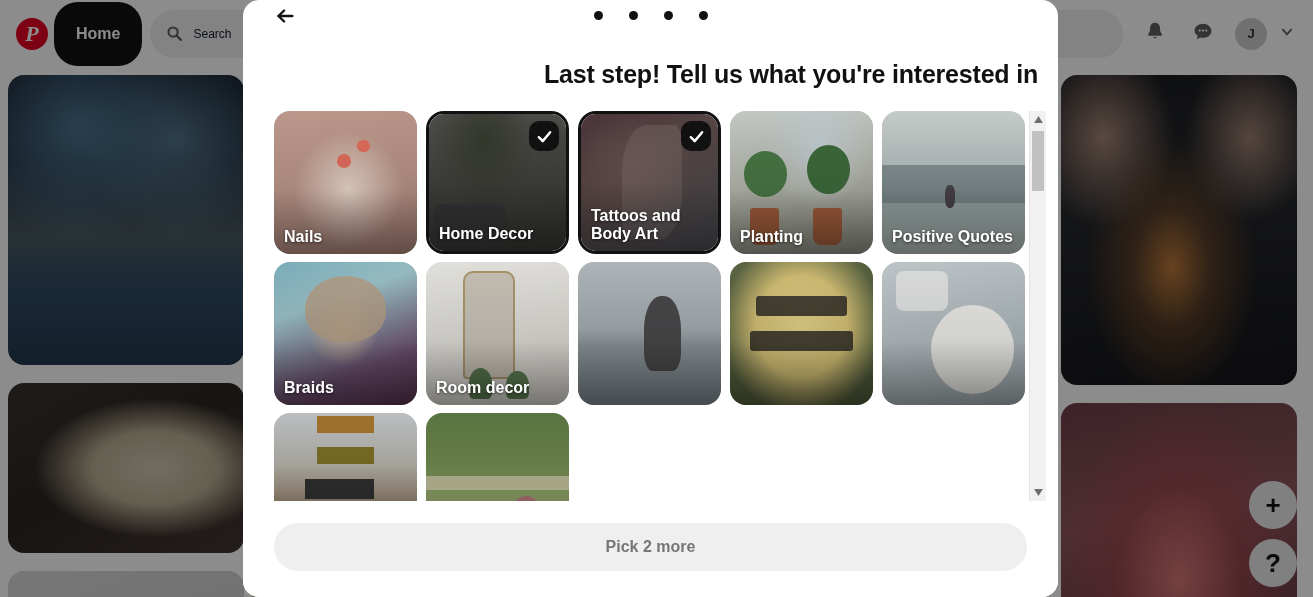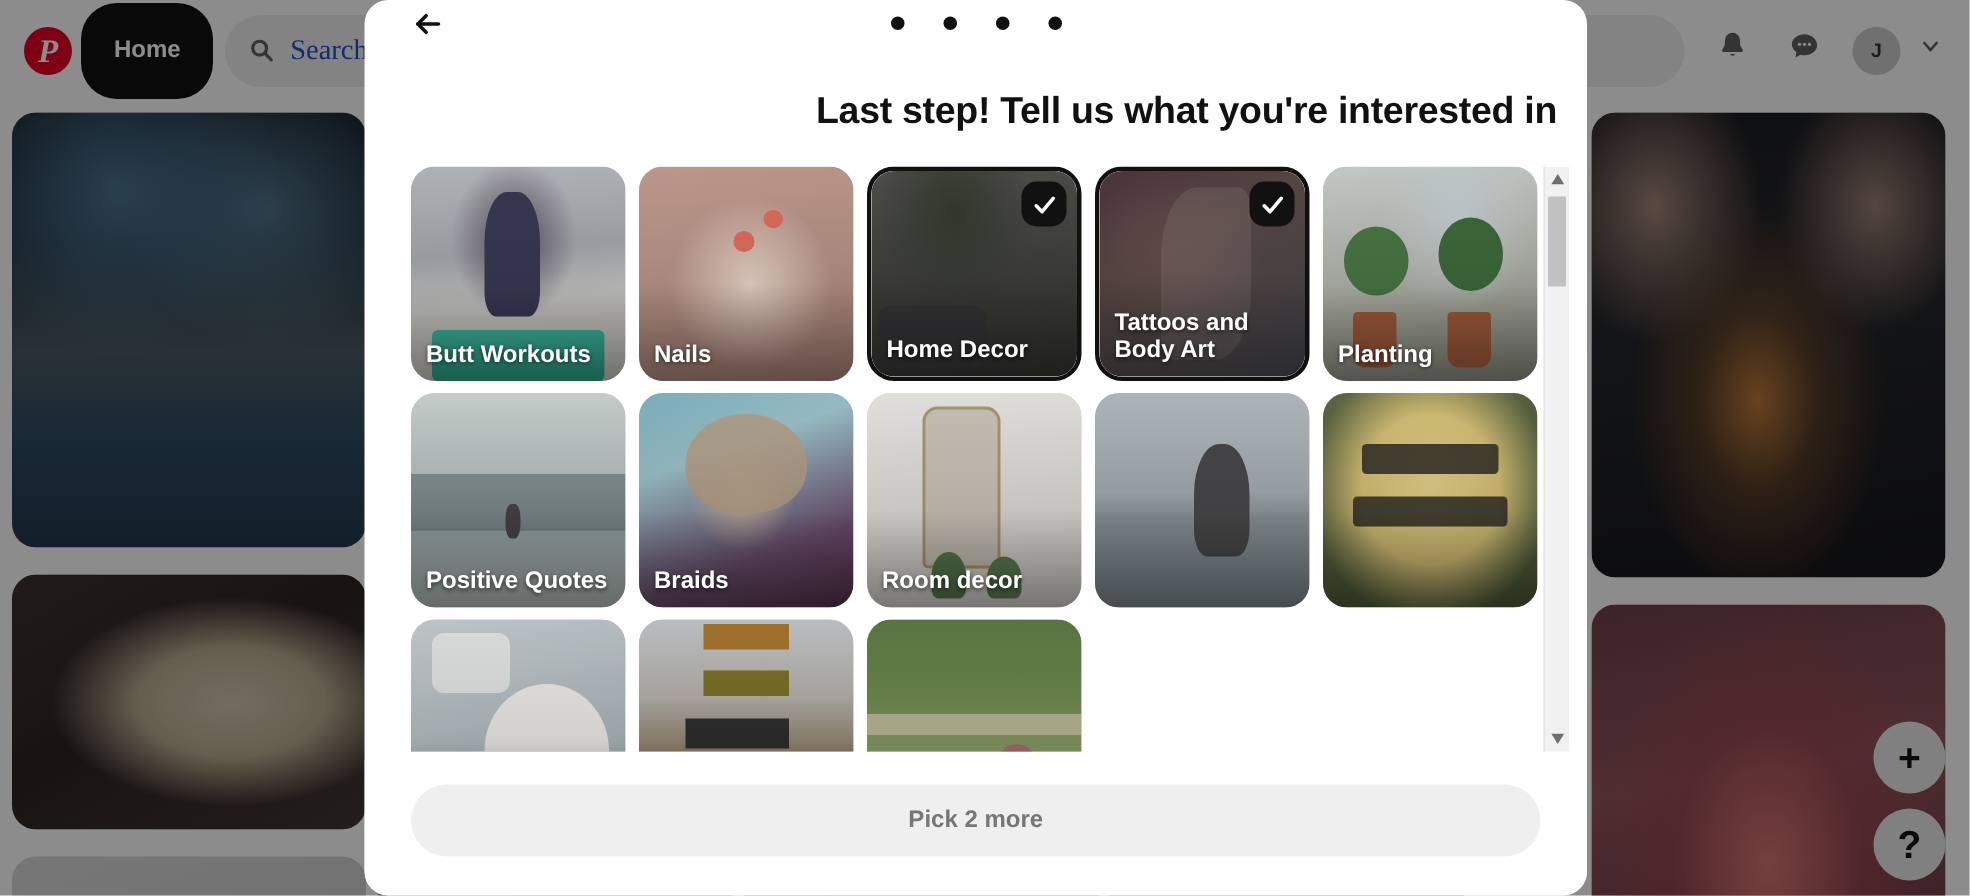--- a/index.html
+++ b/index.html
@@ -71,23 +71,22 @@
     cursor: text;
   }
   #search-bar .search-glyph {
     font-size: 17px;
     color: #5f5f5f;
     margin-right: 10px;
     display: flex;
     align-items: center;
   }
   #search-bar .search-placeholder {
-    font-size: 19px;
-    color: #1d4ed8;
-    font-family: Liberation Serif, serif;
+    font-size: 12px;
+    color: #0f172a;
   }
 
   .nav-icon-btn {
     width: 48px; height: 48px;
     border-radius: 50%;
     display: flex; align-items: center; justify-content: center;
     color: #5f5f5f;
     cursor: pointer;
     flex: 0 0 auto;
   }
@@ -491,30 +490,20 @@
       <span class="dot"></span>
     </div>
   </div>
 
   <div id="modal-title">Last step! Tell us what you're interested in</div>
 
   <div id="grid-wrap">
     <div id="grid-scroll">
       <div id="interest-grid">
 
-        <div class="interest-card">
-          <div class="card-media" style="background:
-            radial-gradient(ellipse at 48% 34%, #5a4f5e 0%, rgba(0,0,0,0) 40%),
-            linear-gradient(175deg,#b9bcc0 0%,#a9adb2 40%,#cfcfcb 62%,#cfcbc6 100%);">
-            <div style="position:absolute;left:10%;bottom:0;width:80%;height:24%;background:linear-gradient(180deg,#3fbfa6,#2fa98f);border-radius:4px;"></div>
-            <div style="position:absolute;left:34%;top:12%;width:26%;height:58%;background:#3b3a55;border-radius:40% 40% 20% 20%;"></div>
-          </div>
-          <div class="card-scrim"></div>
-          <div class="card-label">Butt Workouts</div>
-        </div>
 
         <div class="interest-card">
           <div class="card-media" style="background:
             radial-gradient(ellipse at 52% 55%, #f0ddd0 0%, rgba(0,0,0,0) 52%),
             linear-gradient(160deg,#c6a093 0%,#bd978a 55%,#b1897d 100%);">
             <div style="position:absolute;left:44%;top:30%;width:10%;height:10%;background:#e8705f;border-radius:50%;"></div>
             <div style="position:absolute;left:58%;top:20%;width:9%;height:9%;background:#e8705f;border-radius:50%;"></div>
           </div>
           <div class="card-scrim"></div>
           <div class="card-label">Nails</div>

